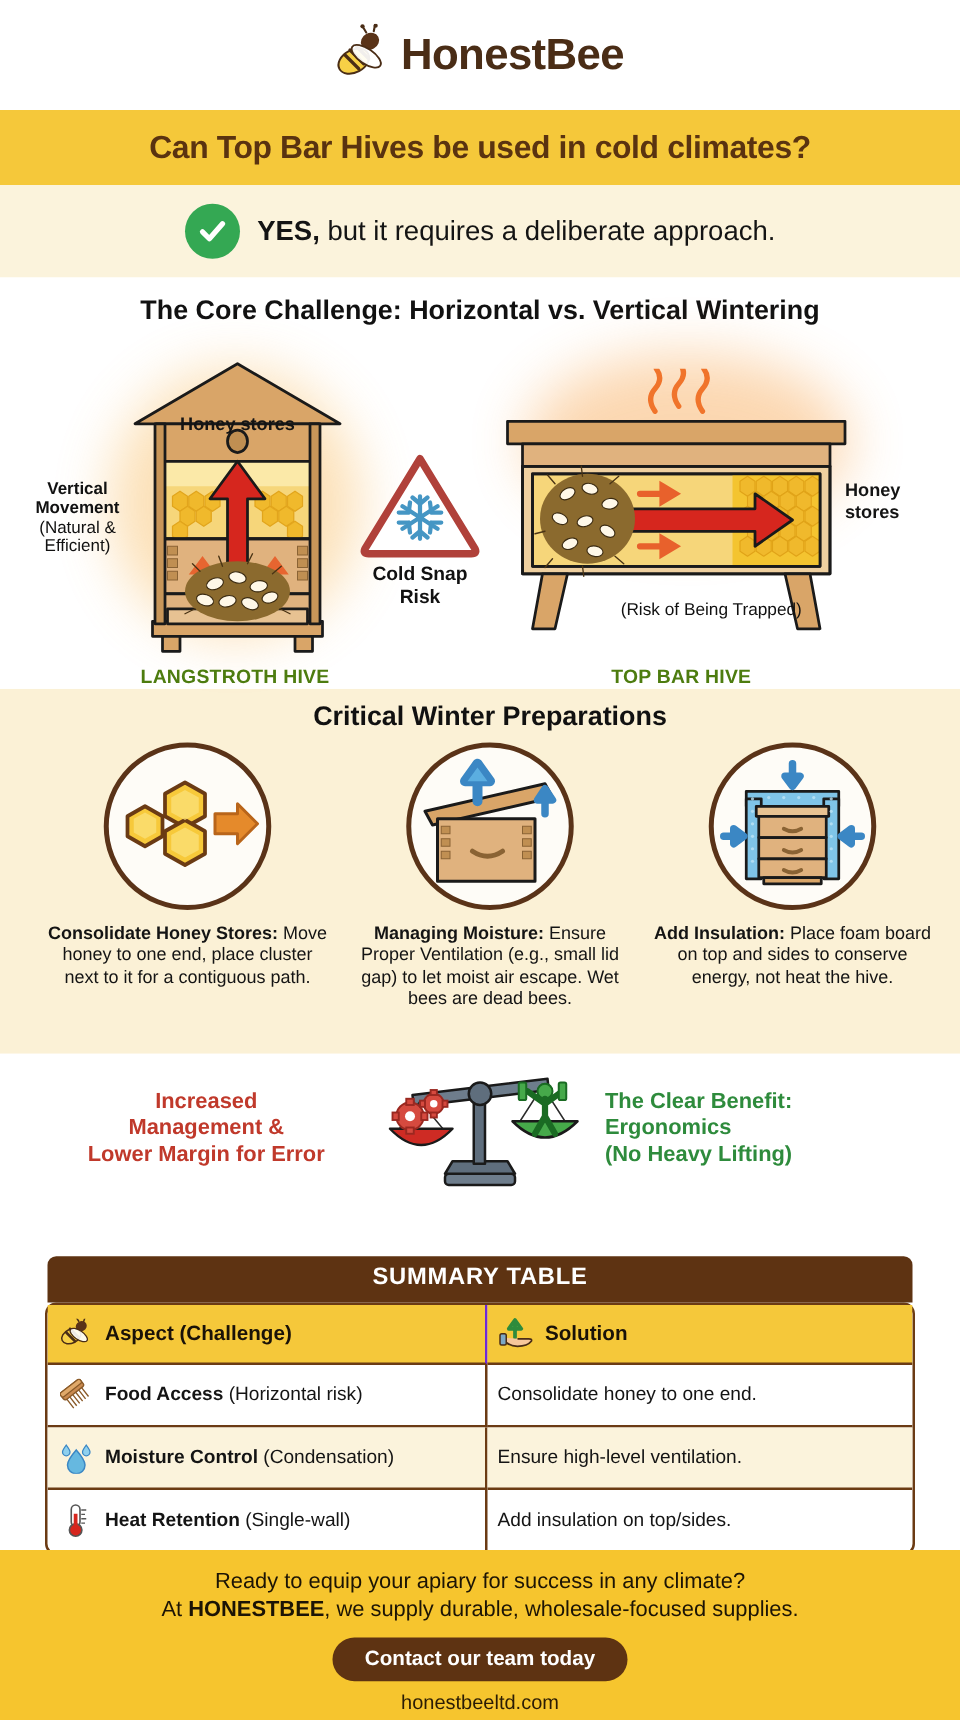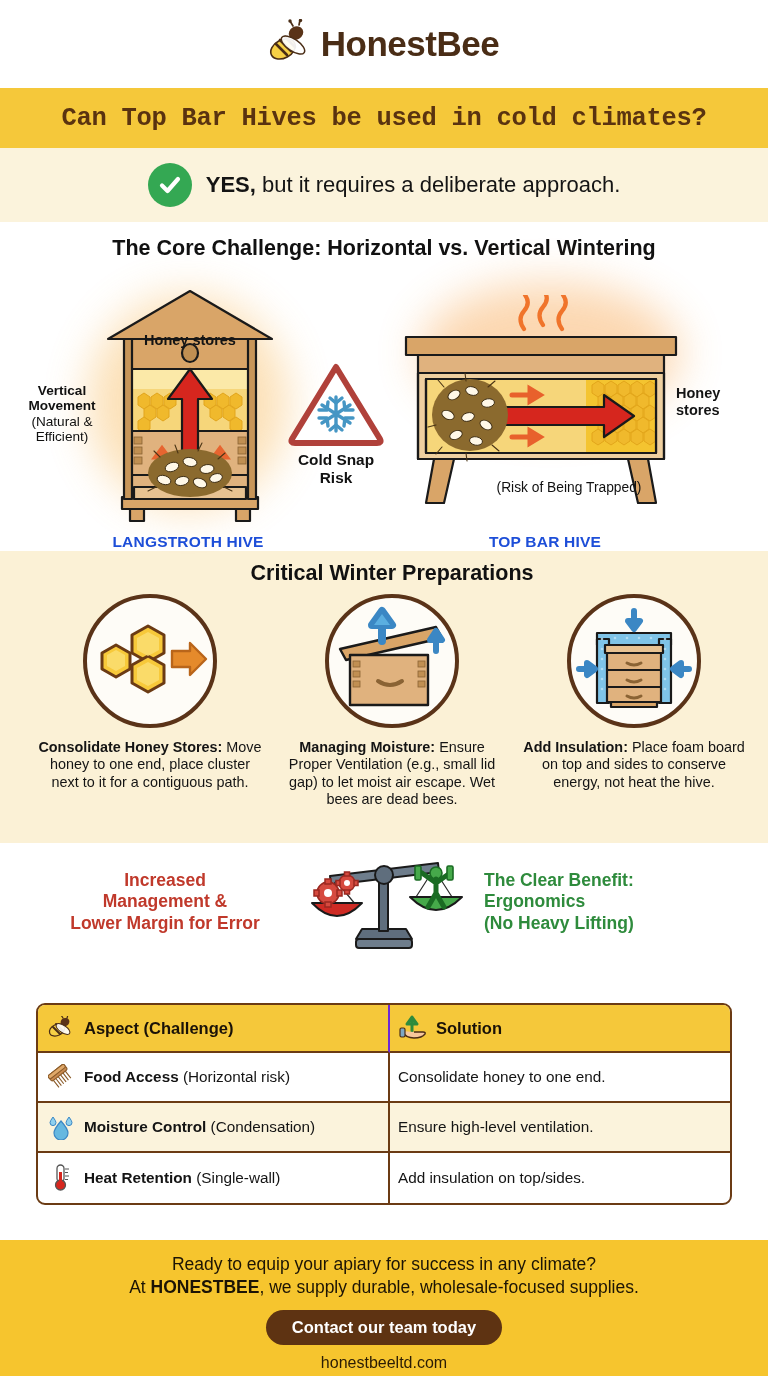--- a/index.html
+++ b/index.html
@@ -12,21 +12,21 @@
   .page { width: 768px; height: 1376px; position: relative; background:#fff; }
 
   
   .logo-bar { height: 88px; display:flex; align-items:center; justify-content:center; gap:10px; background:#fff; }
   .logo-text { font-size: 35px; font-weight: 700; color:#4A2D16; letter-spacing:-0.5px; }
 
   
   .title-band {
     height: 60px; background:#F5C83A; display:flex; align-items:center; justify-content:center;
   }
-  .title-band h1 { font-size: 25.5px; font-weight:800; color:#5A3310; letter-spacing:-0.3px;font-family:Liberation Mono, monospace; }
+  .title-band h1 { font-size: 25.5px; font-weight:800; color:#5A3310; letter-spacing:-0.3px; }
 
   
   .yes-band { height:74px; background:#FBF3DC; display:flex; align-items:center; justify-content:center; gap:14px; }
   .check-circle {
     width:44px; height:44px; border-radius:50%; background:#34A853;
     display:flex; align-items:center; justify-content:center; flex:0 0 auto;
   }
   .yes-text { font-size:22px; color:#141414; }
   .yes-text b { font-weight:800; }
 
@@ -34,21 +34,21 @@
   .core { background:#fff; padding-top:14px; height:329px; position:relative; }
   .sec-title { text-align:center; font-size:21.5px; font-weight:800; color:#111; }
   .core .sec-title { margin-bottom:4px; }
 
   .hive-row { position:relative; height:282px; }
 
   .glow { position:absolute; border-radius:50%; filter:blur(22px); z-index:0; }
 
   .lbl { position:absolute; z-index:5; text-align:center; line-height:1.14; }
 
-  .cap { font-size:15.5px; font-weight:800; color:#1d4ed8; letter-spacing:0.2px; }
+  .cap { font-size:15.5px; font-weight:800; color:#4d7c0f; letter-spacing:0.2px; }
 
   
   .prep { background:#FBF1D6; height:292px; padding-top:10px;padding-left:16px; }
   .prep .sec-title { margin-bottom:8px; }
   .prep-cols { display:flex; justify-content:center; gap:18px; padding:0 22px; }
   .prep-col { width:232px; display:flex; flex-direction:column; align-items:center; }
   .prep-oval {
     width:134px; height:134px; border:4px solid #5A3318; border-radius:50%;
     background:#FEFCF7; display:flex; align-items:center; justify-content:center; overflow:hidden;
   }
@@ -472,20 +472,21 @@
       <div class="trade-right">
         <div>The Clear Benefit:</div>
         <div>Ergonomics</div>
         <div>(No Heavy Lifting)</div>
       </div>
     </div>
   </div>
 
   <div class="table-wrap">
     <table class="summary">
+      <caption>SUMMARY TABLE</caption>
       <thead>
         <tr>
           <th>
             <div class="cellflex">
               <span class="icon-cell">
                 <svg width="26" height="24" viewBox="0 0 26 24">
                   <ellipse cx="9" cy="14" rx="8" ry="5.5" fill="#F7D046" stroke="#4A2D16" stroke-width="1.2" transform="rotate(-25 9 14)"></ellipse>
                   <path d="M5 11 L12 18 M8 8 L15 15" stroke="#4A2D16" stroke-width="2" stroke-linecap="round"></path>
                   <ellipse cx="17" cy="6" rx="4.5" ry="4" fill="#5A3318" transform="rotate(-25 17 6)"></ellipse>
                   <path d="M15 2 L13 -1 M19 2 L20 -1" stroke="#4A2D16" stroke-width="1.2" stroke-linecap="round"></path>

